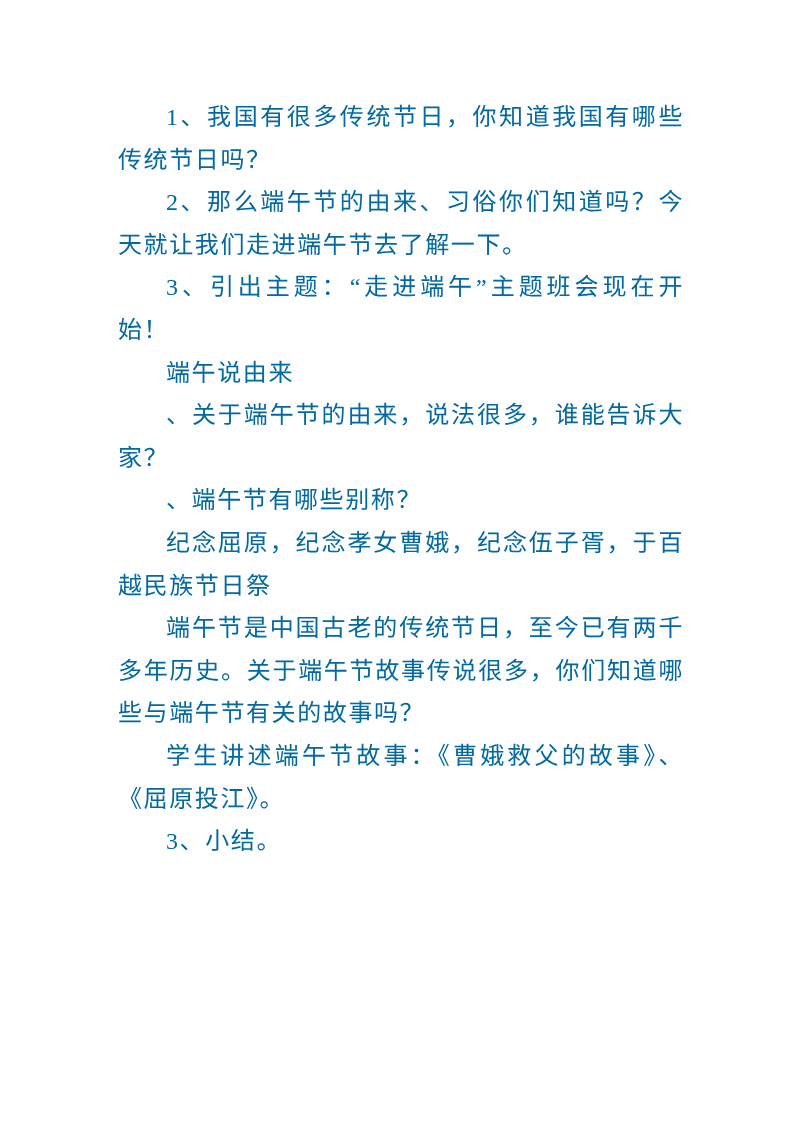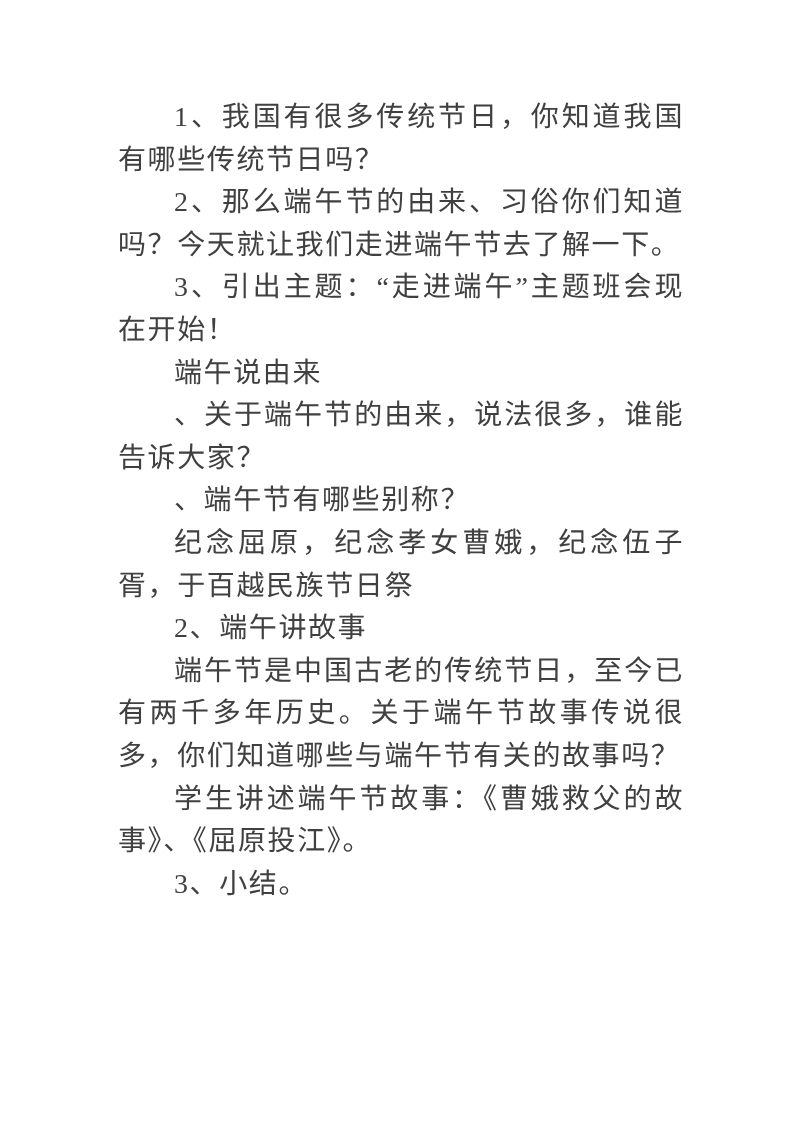--- a/index.html
+++ b/index.html
@@ -14,24 +14,24 @@
     background: #ffffff;
     overflow: hidden;
     box-sizing: border-box;
   }
   .doc-body {
     position: absolute;
     top: 96px;
     left: 118px;
     width: 566px;
     font-family: "Liberation Serif", "DejaVu Serif", serif;
-    font-size: 28px;
+    font-size: 24px;
     line-height: 42.6px;
     letter-spacing: 1.6px;
-    color: #404040;
+    color: #0369a1;
     text-align: justify;
     text-justify: inter-ideograph;
   }
   .para {
     margin: 0;
     padding: 0;
     text-indent: 2em;
   }
 </style>
 </head>
@@ -39,18 +39,17 @@
 
 <div class="page">
   <div class="doc-body">
     <p class="para">1、我国有很多传统节日，你知道我国有哪些传统节日吗？</p>
     <p class="para">2、那么端午节的由来、习俗你们知道吗？今天就让我们走进端午节去了解一下。</p>
     <p class="para">3、引出主题：“走进端午”主题班会现在开始！</p>
     <p class="para">端午说由来</p>
     <p class="para">、关于端午节的由来，说法很多，谁能告诉大家？</p>
     <p class="para">、端午节有哪些别称？</p>
     <p class="para">纪念屈原，纪念孝女曹娥，纪念伍子胥，于百越民族节日祭</p>
-    <p class="para">2、端午讲故事</p>
     <p class="para">端午节是中国古老的传统节日，至今已有两千多年历史。关于端午节故事传说很多，你们知道哪些与端午节有关的故事吗？</p>
     <p class="para">学生讲述端午节故事：《曹娥救父的故事》、《屈原投江》。</p>
     <p class="para">3、小结。</p>
   </div>
 </div>
 
 </body></html>

